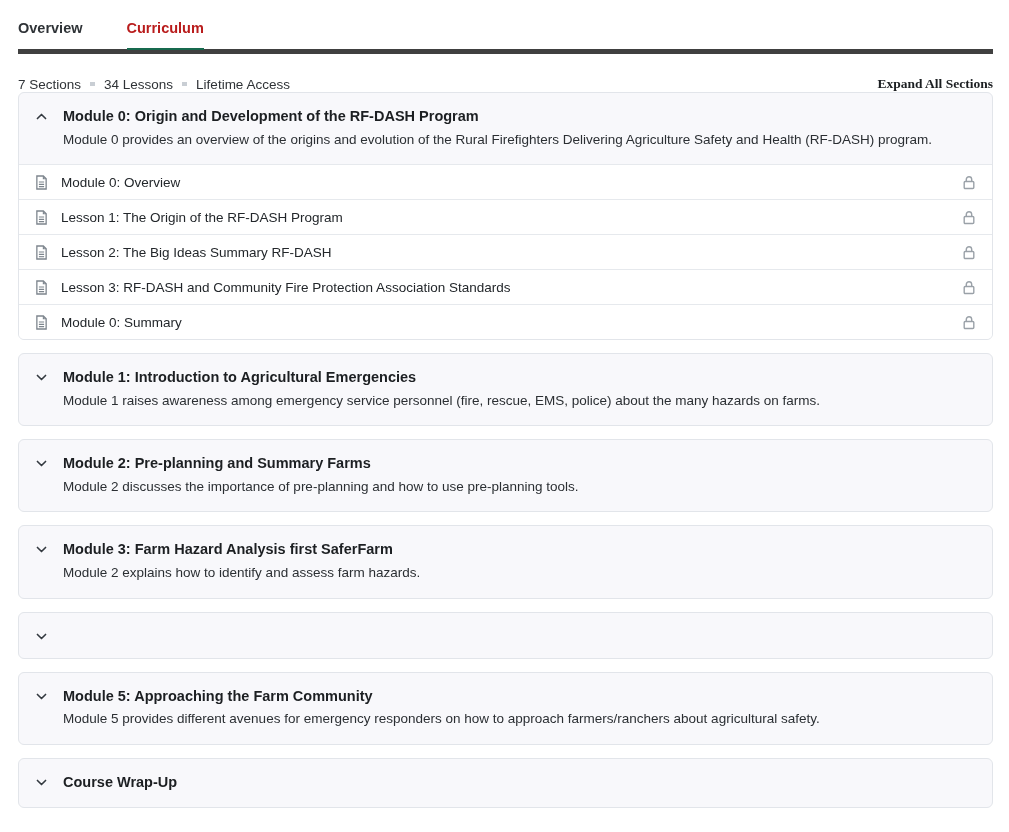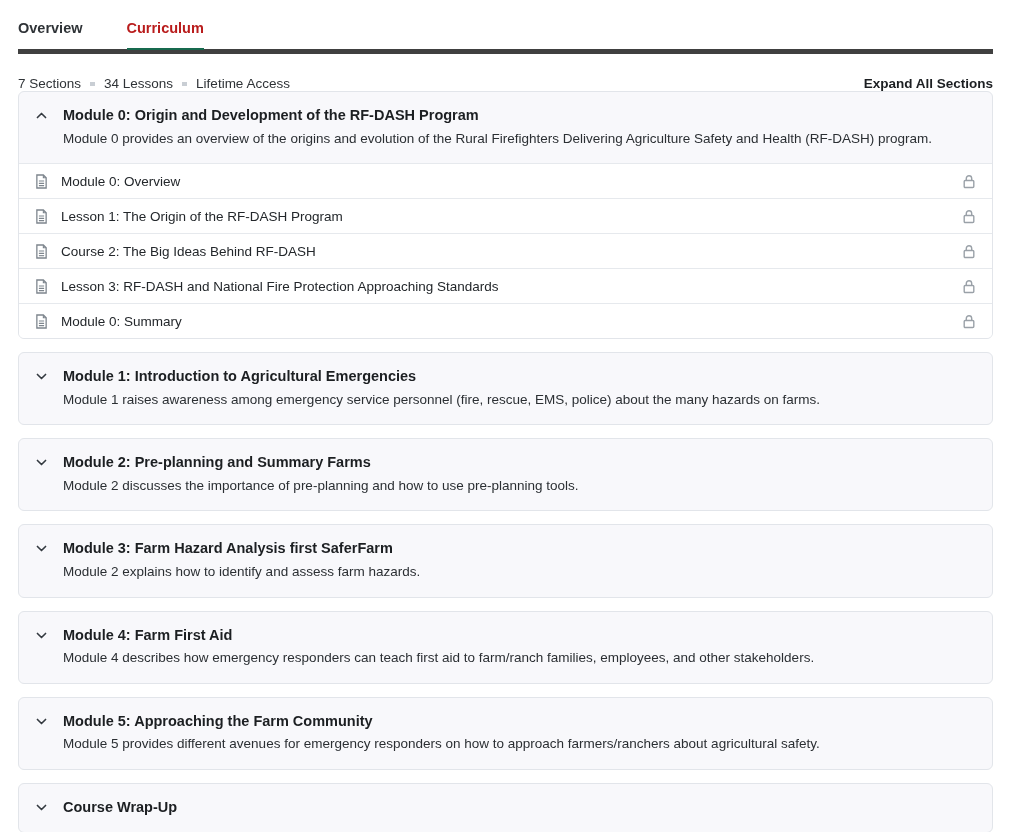--- a/index.html
+++ b/index.html
@@ -52,20 +52,21 @@
     display: inline-block;
     width: 5px; height: 4px;
     background: #c9ced4;
     margin: 0 9px;
   }
   .expand-all {
     font-size: 13.5px;
     font-weight: 700;
     color: #1c1f22;
     cursor: pointer;
+    font-family: Liberation Serif, serif;
   }
 
   
   .module {
     border: 1px solid #e2e5ea;
     border-radius: 6px;
     background: #f8f8fb;
     margin-bottom: 13px;
     overflow: hidden;
   }
@@ -192,40 +193,40 @@
   <li class="lesson">
     <span class="doc-icon">
       <svg width="13" height="15" viewBox="0 0 14 16" fill="none" stroke="currentColor" stroke-width="1.4">
         <path d="M2 1 h7 l3 3 v11 h-10 z"></path>
         <path d="M9 1 v3 h3" stroke-width="1.2"></path>
         <line x1="4.2" y1="7.5" x2="9.8" y2="7.5" stroke-width="1.2"></line>
         <line x1="4.2" y1="10" x2="9.8" y2="10" stroke-width="1.2"></line>
         <line x1="4.2" y1="12.5" x2="9.8" y2="12.5" stroke-width="1.2"></line>
       </svg>
     </span>
-    <span class="lesson-title">Course 2: The Big Ideas Behind RF-DASH</span>
-    <span class="lock-icon">
-      <svg width="14" height="15" viewBox="0 0 14 15" fill="none" stroke="currentColor" stroke-width="1.4">
-        <rect x="2.2" y="6.5" width="9.6" height="7" rx="1"></rect>
-        <path d="M4.3 6.5 V4.4 a2.7 2.7 0 0 1 5.4 0 V6.5"></path>
-      </svg>
-    </span>
-  </li>
-
-  <li class="lesson">
-    <span class="doc-icon">
-      <svg width="13" height="15" viewBox="0 0 14 16" fill="none" stroke="currentColor" stroke-width="1.4">
-        <path d="M2 1 h7 l3 3 v11 h-10 z"></path>
-        <path d="M9 1 v3 h3" stroke-width="1.2"></path>
-        <line x1="4.2" y1="7.5" x2="9.8" y2="7.5" stroke-width="1.2"></line>
-        <line x1="4.2" y1="10" x2="9.8" y2="10" stroke-width="1.2"></line>
-        <line x1="4.2" y1="12.5" x2="9.8" y2="12.5" stroke-width="1.2"></line>
-      </svg>
-    </span>
-    <span class="lesson-title">Lesson 3: RF-DASH and National Fire Protection Approaching Standards</span>
+    <span class="lesson-title">Lesson 2: The Big Ideas Summary RF-DASH</span>
+    <span class="lock-icon">
+      <svg width="14" height="15" viewBox="0 0 14 15" fill="none" stroke="currentColor" stroke-width="1.4">
+        <rect x="2.2" y="6.5" width="9.6" height="7" rx="1"></rect>
+        <path d="M4.3 6.5 V4.4 a2.7 2.7 0 0 1 5.4 0 V6.5"></path>
+      </svg>
+    </span>
+  </li>
+
+  <li class="lesson">
+    <span class="doc-icon">
+      <svg width="13" height="15" viewBox="0 0 14 16" fill="none" stroke="currentColor" stroke-width="1.4">
+        <path d="M2 1 h7 l3 3 v11 h-10 z"></path>
+        <path d="M9 1 v3 h3" stroke-width="1.2"></path>
+        <line x1="4.2" y1="7.5" x2="9.8" y2="7.5" stroke-width="1.2"></line>
+        <line x1="4.2" y1="10" x2="9.8" y2="10" stroke-width="1.2"></line>
+        <line x1="4.2" y1="12.5" x2="9.8" y2="12.5" stroke-width="1.2"></line>
+      </svg>
+    </span>
+    <span class="lesson-title">Lesson 3: RF-DASH and Community Fire Protection Association Standards</span>
     <span class="lock-icon">
       <svg width="14" height="15" viewBox="0 0 14 15" fill="none" stroke="currentColor" stroke-width="1.4">
         <rect x="2.2" y="6.5" width="9.6" height="7" rx="1"></rect>
         <path d="M4.3 6.5 V4.4 a2.7 2.7 0 0 1 5.4 0 V6.5"></path>
       </svg>
     </span>
   </li>
 
   <li class="lesson">
     <span class="doc-icon">
@@ -293,24 +294,20 @@
 
   </section>
 
   <section class="module">
     <div class="module-header">
       <span class="chev">
         <svg width="13" height="13" viewBox="0 0 16 16" fill="none" stroke="currentColor" stroke-width="2" stroke-linecap="round" stroke-linejoin="round">
           <polyline points="3,5.5 8,10.5 13,5.5"></polyline>
         </svg>
       </span>
-      <div class="module-text">
-        <div class="module-title">Module 4: Farm First Aid</div>
-        <div class="module-desc">Module 4 describes how emergency responders can teach first aid to farm/ranch families, employees, and other stakeholders.</div>
-      </div>
     </div>
 
   </section>
 
   <section class="module">
     <div class="module-header">
       <span class="chev">
         <svg width="13" height="13" viewBox="0 0 16 16" fill="none" stroke="currentColor" stroke-width="2" stroke-linecap="round" stroke-linejoin="round">
           <polyline points="3,5.5 8,10.5 13,5.5"></polyline>
         </svg>

